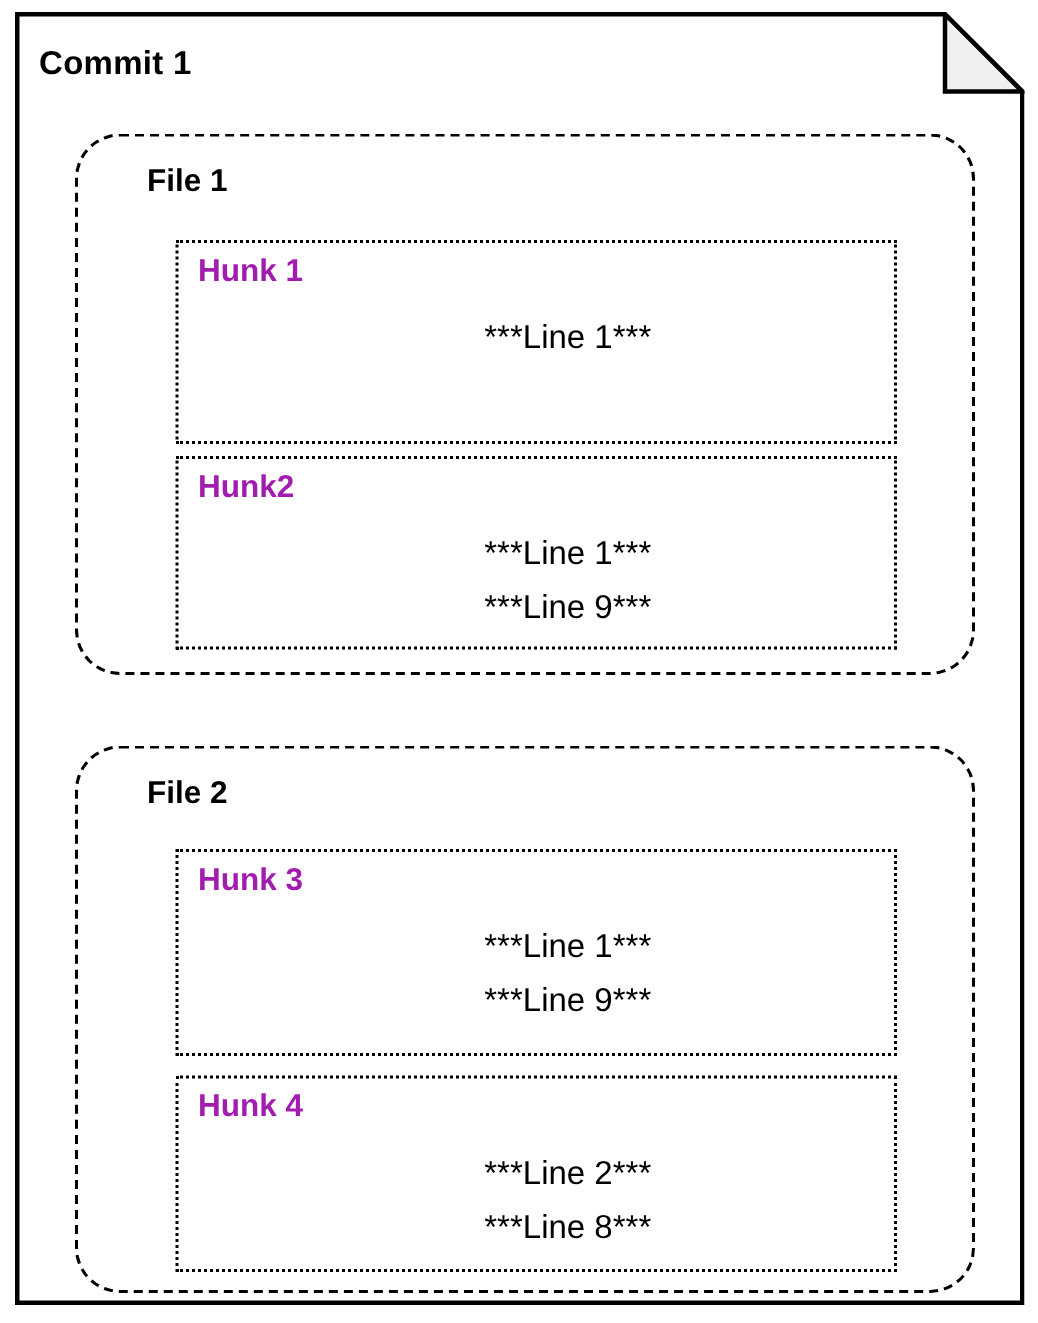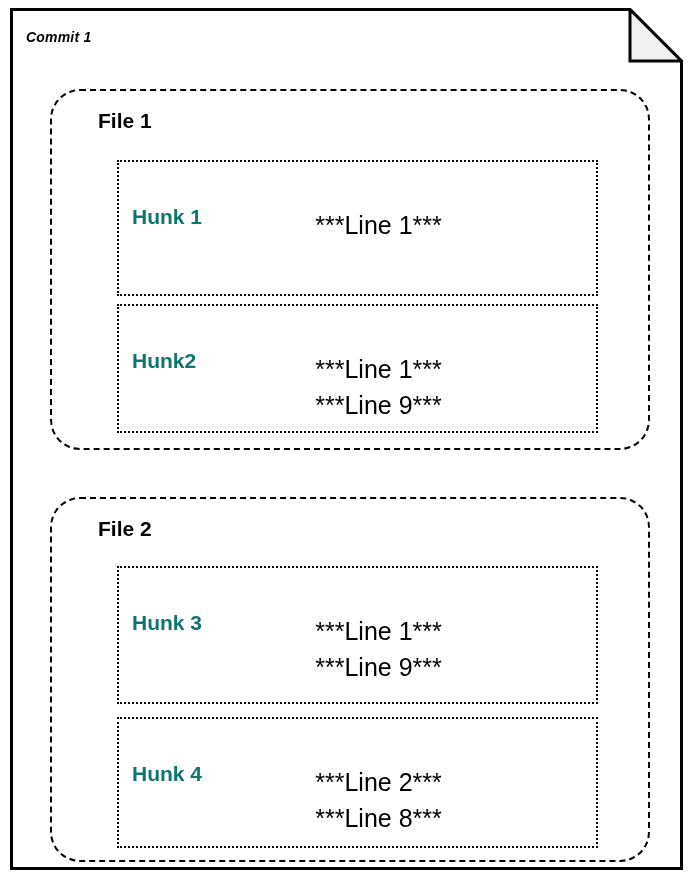--- a/index.html
+++ b/index.html
@@ -34,26 +34,25 @@
     inset: 0;
     width: 100%;
     height: 100%;
     display: block;
   }
 
   .commit-title {
     position: absolute;
     left: 16px;
     top: 21px;
-    font-size: 14px;
+    font-size: 22px;
     font-weight: bold;
     color: #000000;
     letter-spacing: 0.2px;
     white-space: nowrap;
-    font-style: italic;
   }
 
   
   .file-box {
     position: absolute;
     border: 2.5px dashed #000000;
     border-radius: 30px;
     background: transparent;
     box-sizing: border-box;
   }
@@ -93,35 +92,34 @@
   .hunk-2 { top: 213px; height: 129px; }
   .hunk-3 { top: 67px;  height: 138px; }
   .hunk-4 { top: 218px; height: 131px; }
 
   .hunk-title {
     position: absolute;
     left: 13px;
     top: 7px;
     font-size: 21px;
     font-weight: bold;
-    color: #0f766e;
+    color: #a21caf;
     white-space: nowrap;
-    margin-top: 36px;
   }
 
   .hunk-lines {
     position: absolute;
     left: 0;
     right: 0;
     top: 45px;
     padding-left: 42px;
     text-align: center;
   }
   .hunk-line {
-    font-size: 25px;
+    font-size: 22px;
     font-weight: normal;
     color: #000000;
     line-height: 36px;
     white-space: nowrap;
   }
 </style>
 </head>
 <body>
 
 <div class="canvas">

